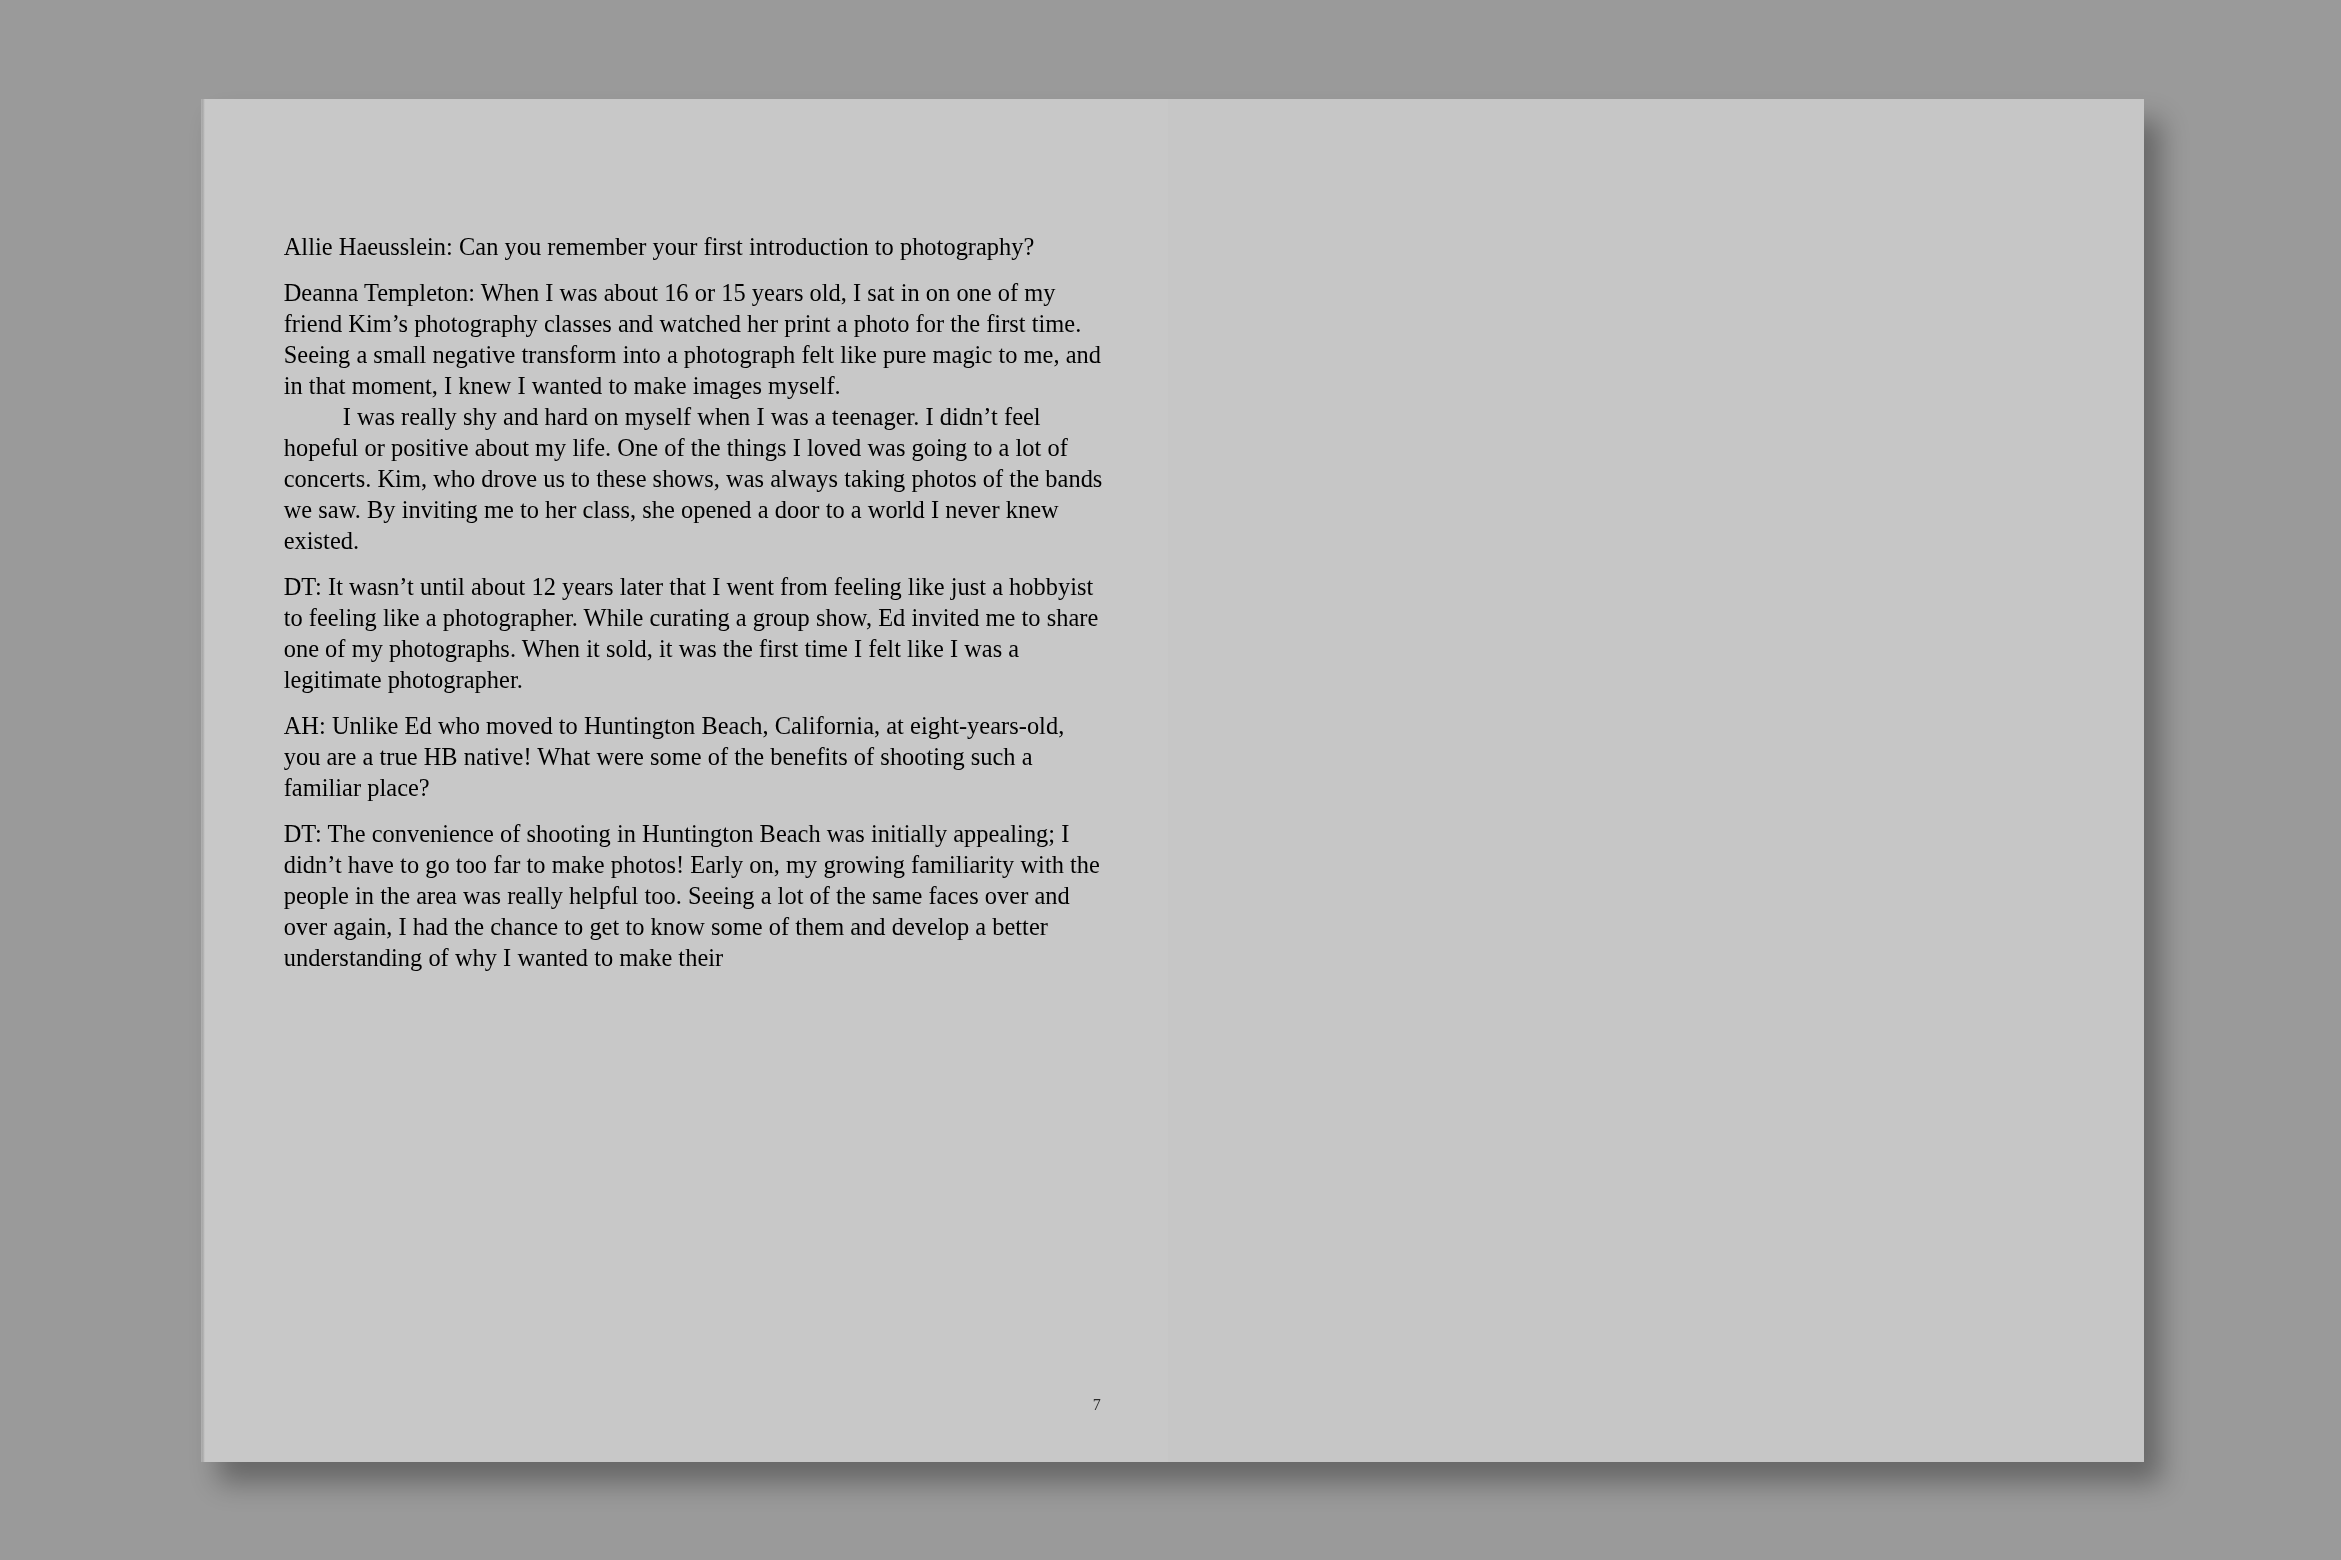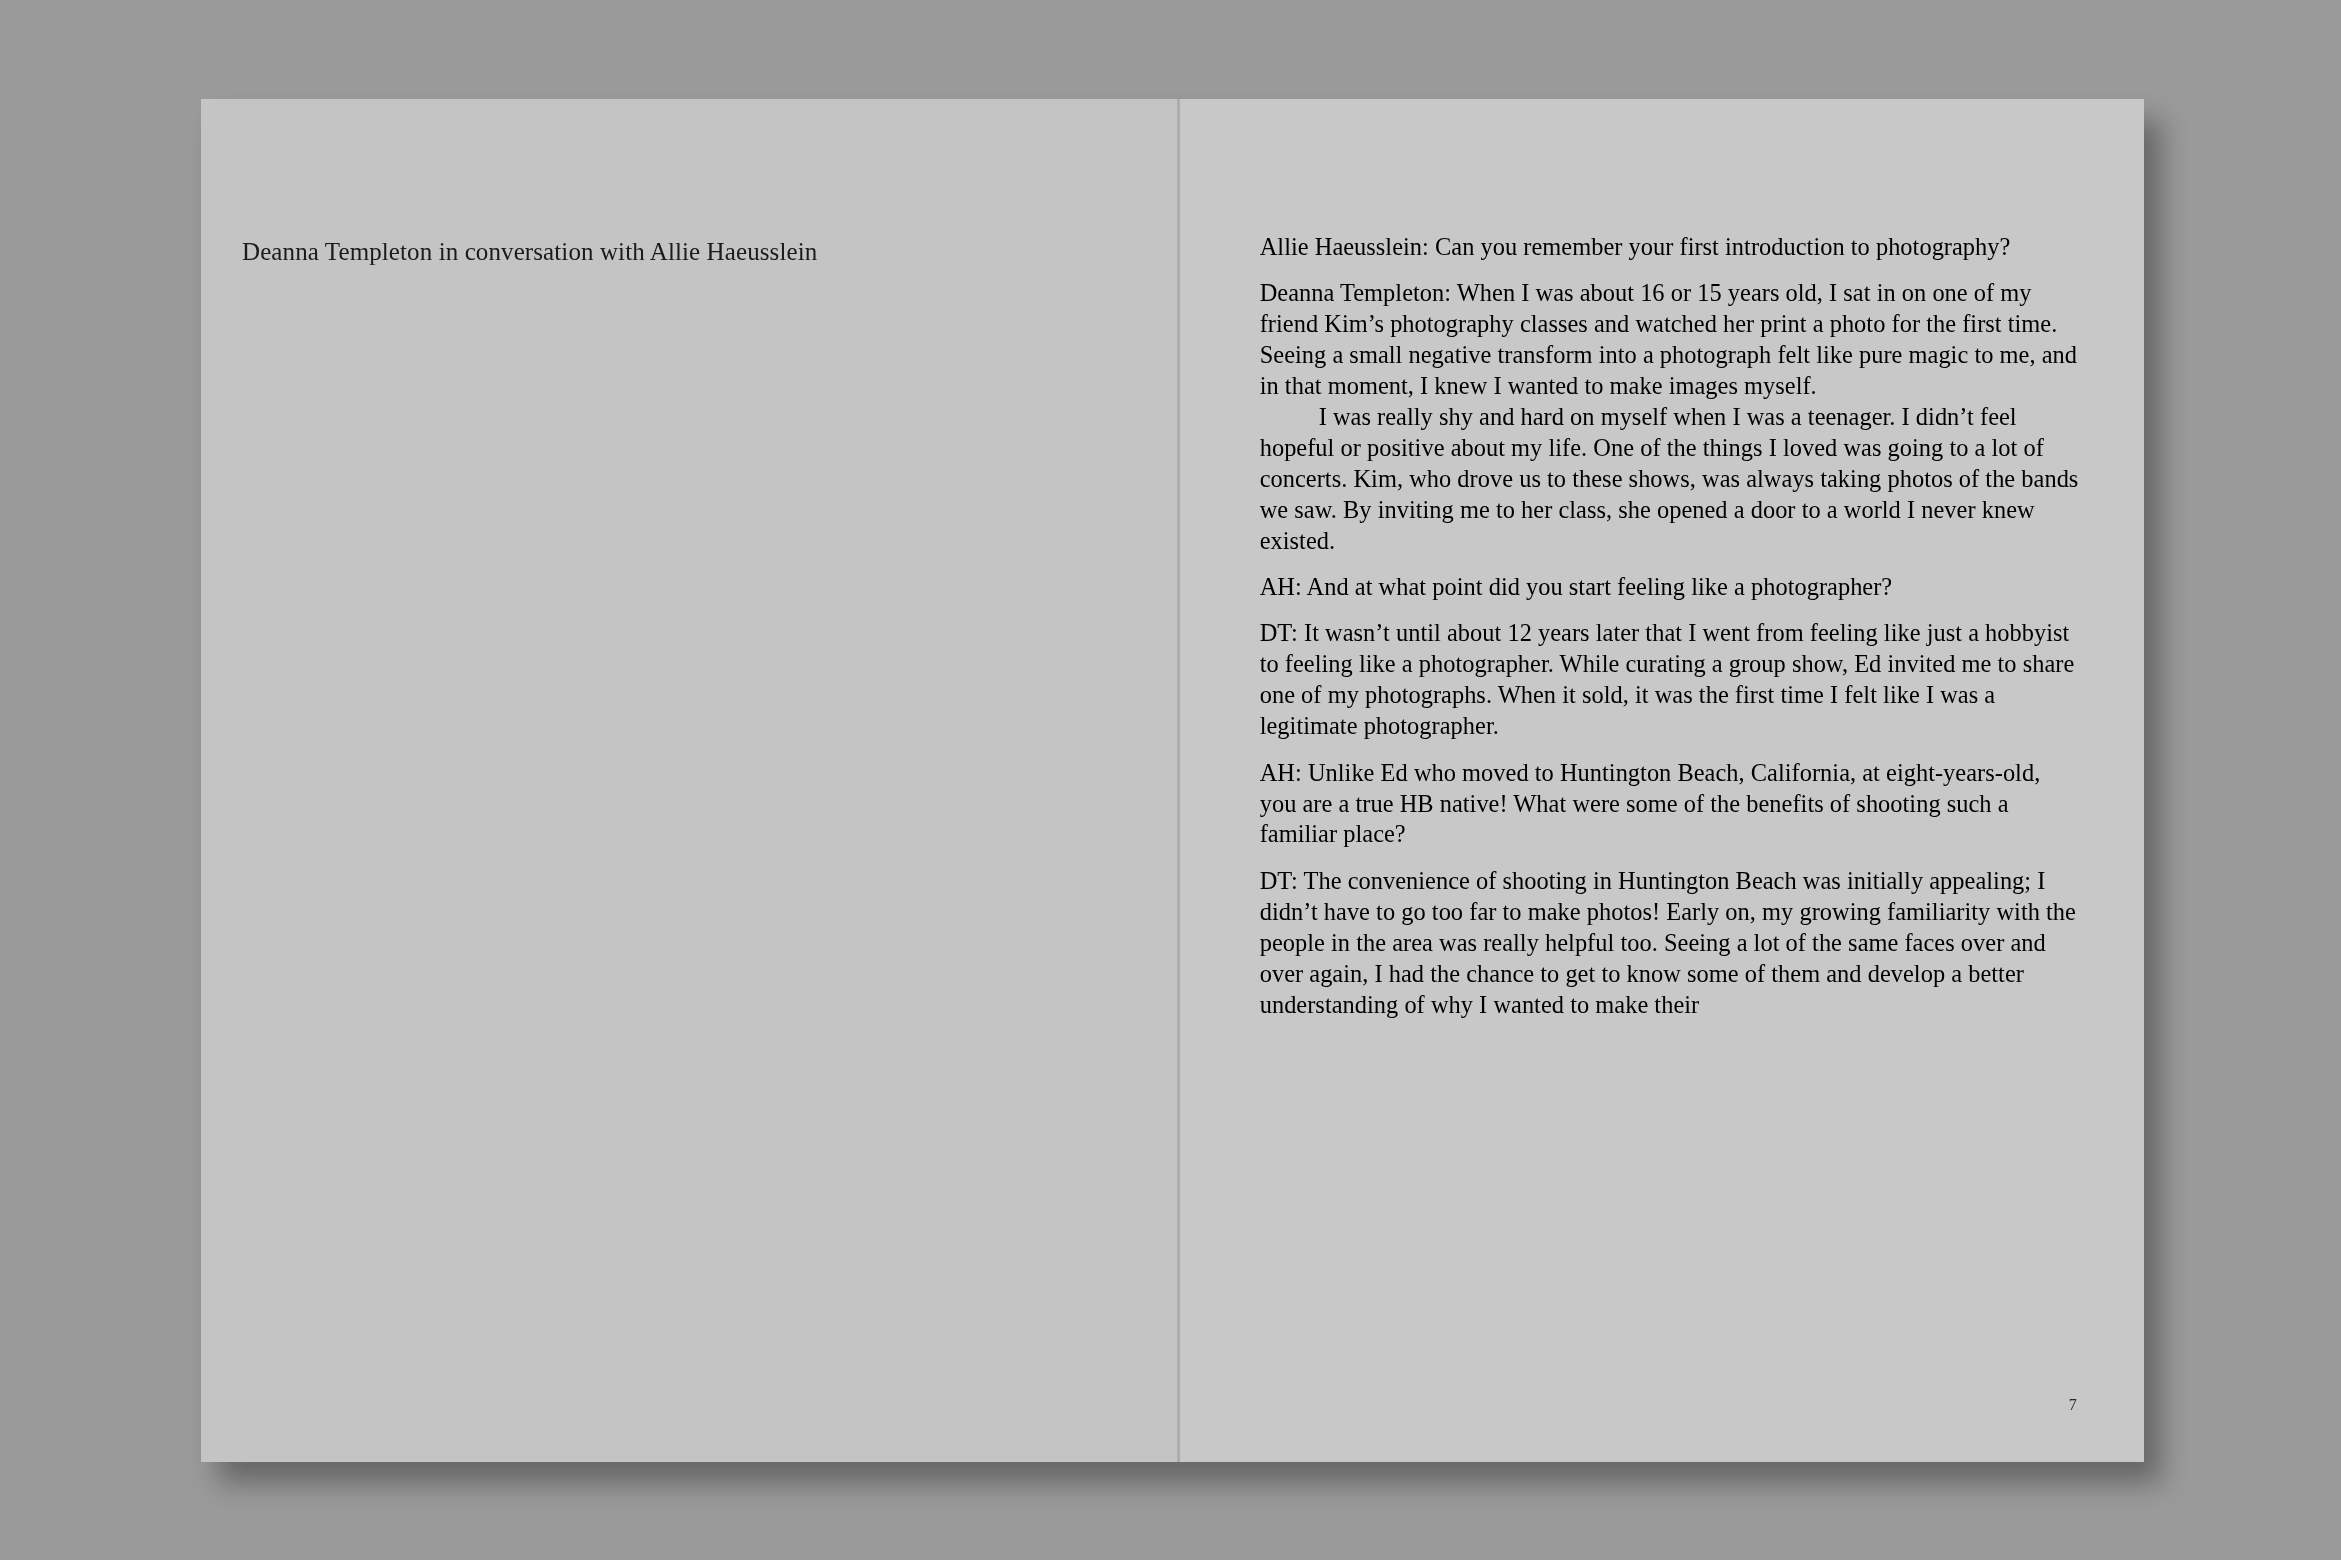--- a/index.html
+++ b/index.html
@@ -73,32 +73,28 @@
     font-size: 16px;
     color: #2a2a2a;
   }
 </style>
 </head>
 <body>
 
 <div class="stage">
   <div class="spread">
 
-    <div class="page page-left">
-      <div class="chapter-title">Deanna Templeton in conversation with Allie Haeusslein</div>
-    </div>
 
     <div class="gutter"></div>
 
     <div class="page page-right">
       <div class="body-text">
         <p>Allie Haeusslein: Can you remember your first introduction to photography?</p>
         <p>Deanna Templeton: When I was about 16 or 15 years old, I sat in on one of my friend Kim’s photography classes and watched her print a photo for the first time. Seeing a small negative transform into a photograph felt like pure magic to me, and in that moment, I knew I wanted to make images myself.</p>
         <p class="indented-continuation">I was really shy and hard on myself when I was a teenager. I didn’t feel hopeful or positive about my life. One of the things I loved was going to a lot of concerts. Kim, who drove us to these shows, was always taking photos of the bands we saw. By inviting me to her class, she opened a door to a world I never knew existed.</p>
-        <p>AH: And at what point did you start feeling like a photographer?</p>
         <p>DT: It wasn’t until about 12 years later that I went from feeling like just a hobbyist to feeling like a photographer. While curating a group show, Ed invited me to share one of my photographs. When it sold, it was the first time I felt like I was a legitimate photographer.</p>
         <p>AH: Unlike Ed who moved to Huntington Beach, California, at eight-years-old, you are a true HB native! What were some of the benefits of shooting such a familiar place?</p>
         <p>DT: The convenience of shooting in Huntington Beach was initially appealing; I didn’t have to go too far to make photos! Early on, my growing familiarity with the people in the area was really helpful too. Seeing a lot of the same faces over and over again, I had the chance to get to know some of them and develop a better understanding of why I wanted to make their</p>
       </div>
       <div class="folio">7</div>
     </div>
 
   </div>
 </div>
 

